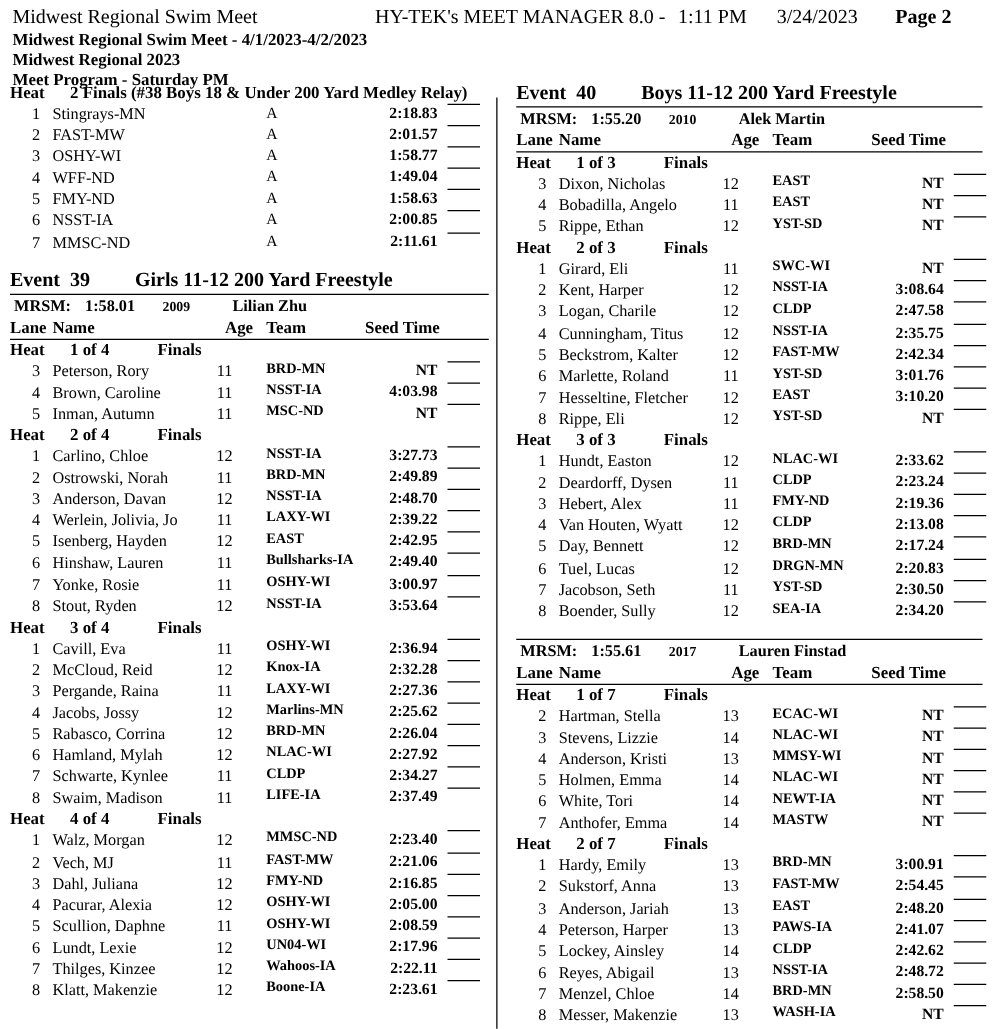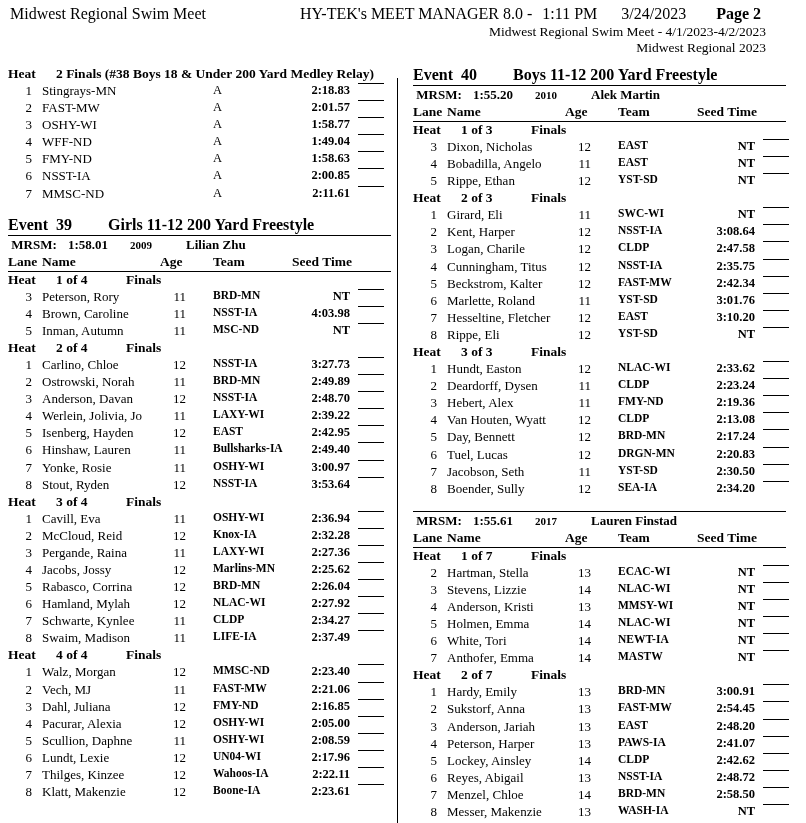--- a/index.html
+++ b/index.html
@@ -28,22 +28,22 @@
     align-items: baseline;
     font-size: 16px;
     white-space: nowrap;
   }
   .hdr-meet-name { width: 290px; flex: none; }
   .hdr-sw { flex: none; }
   .hdr-time { margin-left: 10px; flex: none; }
   .hdr-date { margin-left: 24px; flex: none; }
   .hdr-page { margin-left: 30px; flex: none; font-weight: bold; }
   .hdr-center {
-    text-align: right;
-    font-weight: normal;
+    text-align: left;
+    font-weight: bold;
     font-size: 13.5px;
     line-height: 15px;
     margin-top: 1px;
     padding-right: 30px;
   }
 
   
   .columns {
     position: relative;
     display: flex;
@@ -94,21 +94,21 @@
   .col-head {
     font-weight: bold;
     font-size: 13.5px;
     position: relative;
     height: 17px;
     white-space: nowrap;
   }
   .col-head span { position: absolute; top: 0; }
   .ch-lane { left: 0; }
   .ch-name { left: 34px; }
-  .ch-age  { left: 152px; }
+  .ch-age  { left: 172px; }
   .ch-team { left: 205px; }
   .ch-seed { left: 284px; }
 
   .heat-line {
     font-weight: bold;
     font-size: 13.5px;
     position: relative;
     height: 17px;
     white-space: nowrap;
   }
@@ -145,20 +145,21 @@
 <div class="page-header">
   <div class="hdr-line1">
     <span class="hdr-meet-name">Midwest Regional Swim Meet</span>
     <span class="hdr-sw">HY-TEK's MEET MANAGER 8.0 -</span>
     <span class="hdr-time">1:11 PM</span>
     <span class="hdr-date">3/24/2023</span>
     <span class="hdr-page">Page 2</span>
   </div>
   <div class="hdr-center">Midwest Regional Swim Meet - 4/1/2023-4/2/2023</div>
   <div class="hdr-center">Midwest Regional 2023</div>
+  <div class="hdr-center">Meet Program - Saturday PM</div>
 </div>
 
 <div class="columns">
   <div class="col-divider"></div>
   <div class="col col-left" id="left-col">
       <div class="heat-line">
         <span class="h-word">Heat</span>
         <span class="h-relay">2 Finals  (#38 Boys 18 &amp; Under 200 Yard Medley Relay)</span>
       </div>
       <div class="swim-row">

